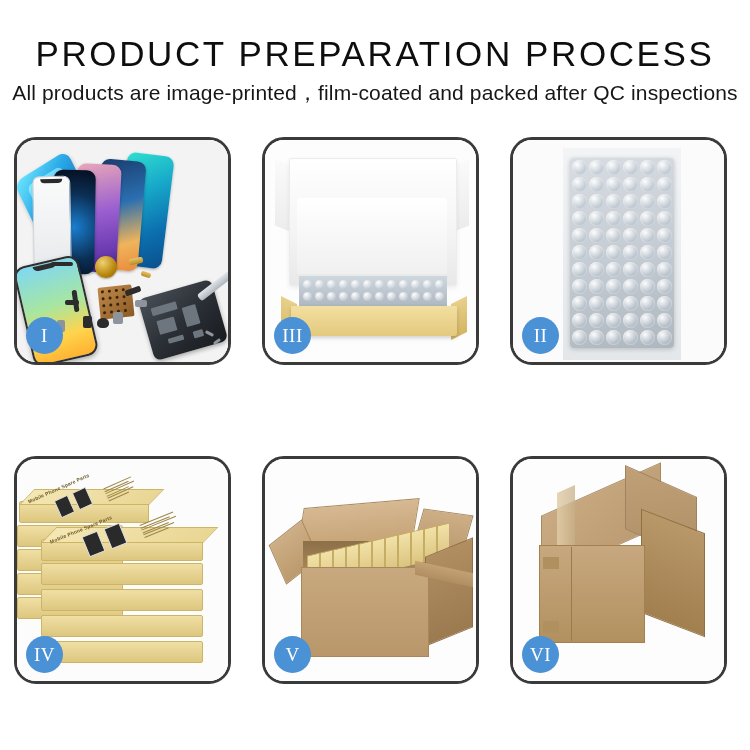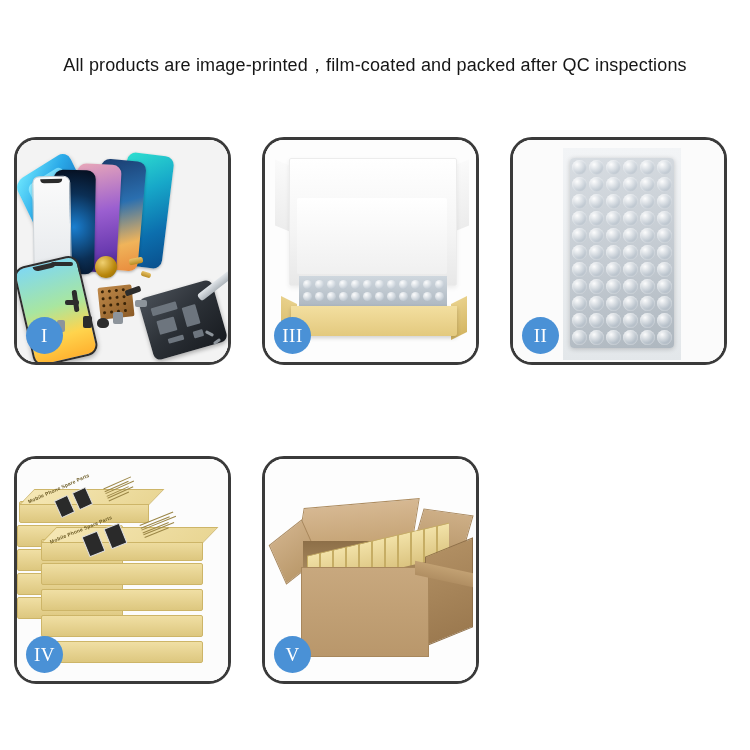--- a/index.html
+++ b/index.html
@@ -14,22 +14,22 @@
 
   
   .header{padding-top:34px;text-align:center;}
   .title{
     font-size:35px;line-height:40px;
     letter-spacing:2.6px;
     color:#0e0e0e;font-weight:500;
     white-space:nowrap;
   }
   .subtitle{
-    margin-top:21px;
-    font-size:18px;line-height:20px;
+    margin-top:9px;
+    font-size:21px;line-height:20px;
     letter-spacing:.15px;
     color:#161616;font-weight:400;
     white-space:nowrap;
   }
 
   
   .grid{
     position:absolute;left:14px;top:137px;
     width:722px;
     display:grid;
@@ -199,20 +199,21 @@
        transform:skewY(-24deg) rotate(0deg);}
   .c6-seam{position:absolute;left:58px;top:88px;width:1px;height:94px;background:#9a7b4c;}
   .c6-tab{position:absolute;background:#b0905f;}
 </style>
 </head>
 <body>
 
 <div class="page">
 
   <div class="header">
+    <div class="title">PRODUCT PREPARATION PROCESS</div>
     <div class="subtitle">All products are image-printed，film-coated and packed after QC inspections</div>
   </div>
 
   <div class="grid">
 
     <div class="panel">
       <div class="scene">
         <div class="p1-bg"></div>
         <div class="blue-film"></div>
         <div class="phone-fan">
@@ -453,15 +454,29 @@
             <i style="left:117px"></i>
             <i style="left:130px"></i>
         </div>
         <div class="c5-side"></div>
         <div class="c5-body"></div>
         <div class="flapF"></div>
       </div>
       <div class="badge">V</div>
     </div>
 
+    <div class="panel">
+      <div class="scene">
+        <div class="b6-bg"></div>
+        <div class="c6-top"></div>
+        <div class="c6-top2"></div>
+        <div class="c6-tape"></div>
+        <div class="c6-side"></div>
+        <div class="c6-front"></div>
+        <div class="c6-seam"></div>
+        <div class="c6-tab" style="left:30px;top:98px;width:16px;height:12px"></div>
+        <div class="c6-tab" style="left:30px;top:162px;width:16px;height:12px"></div>
+      </div>
+      <div class="badge">VI</div>
+    </div>
 
   </div>
 </div>
 
 </body></html>

